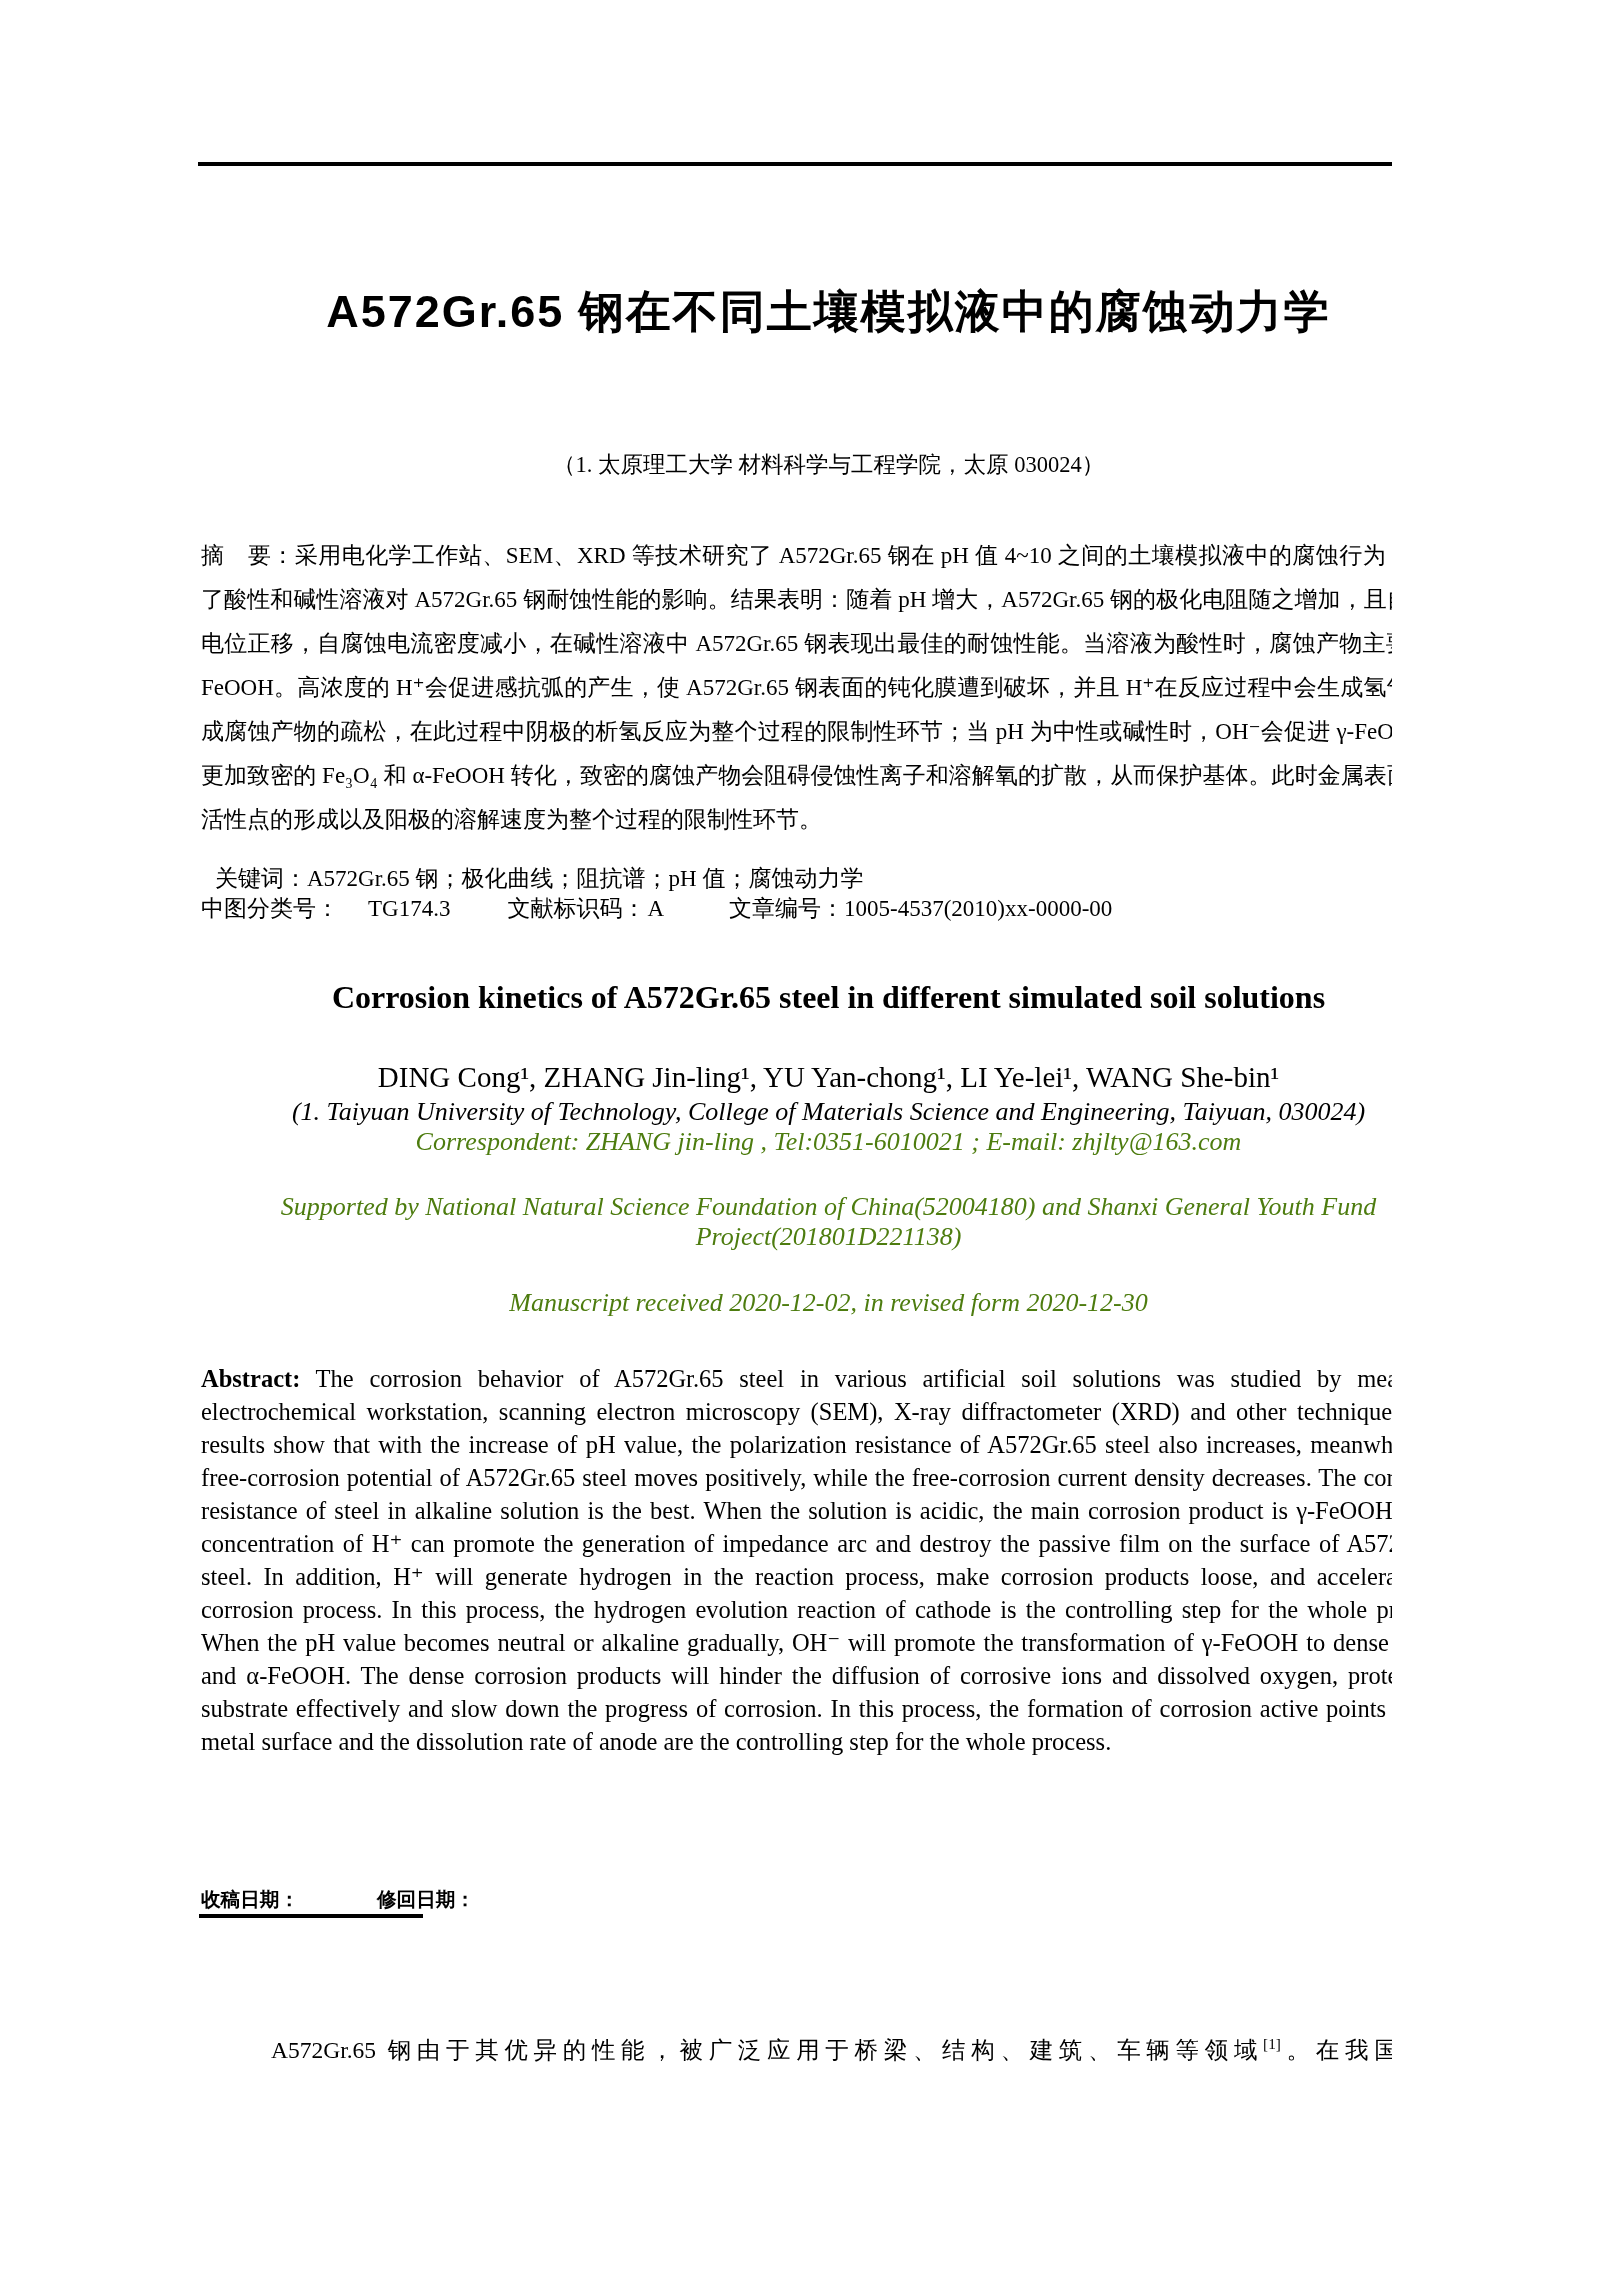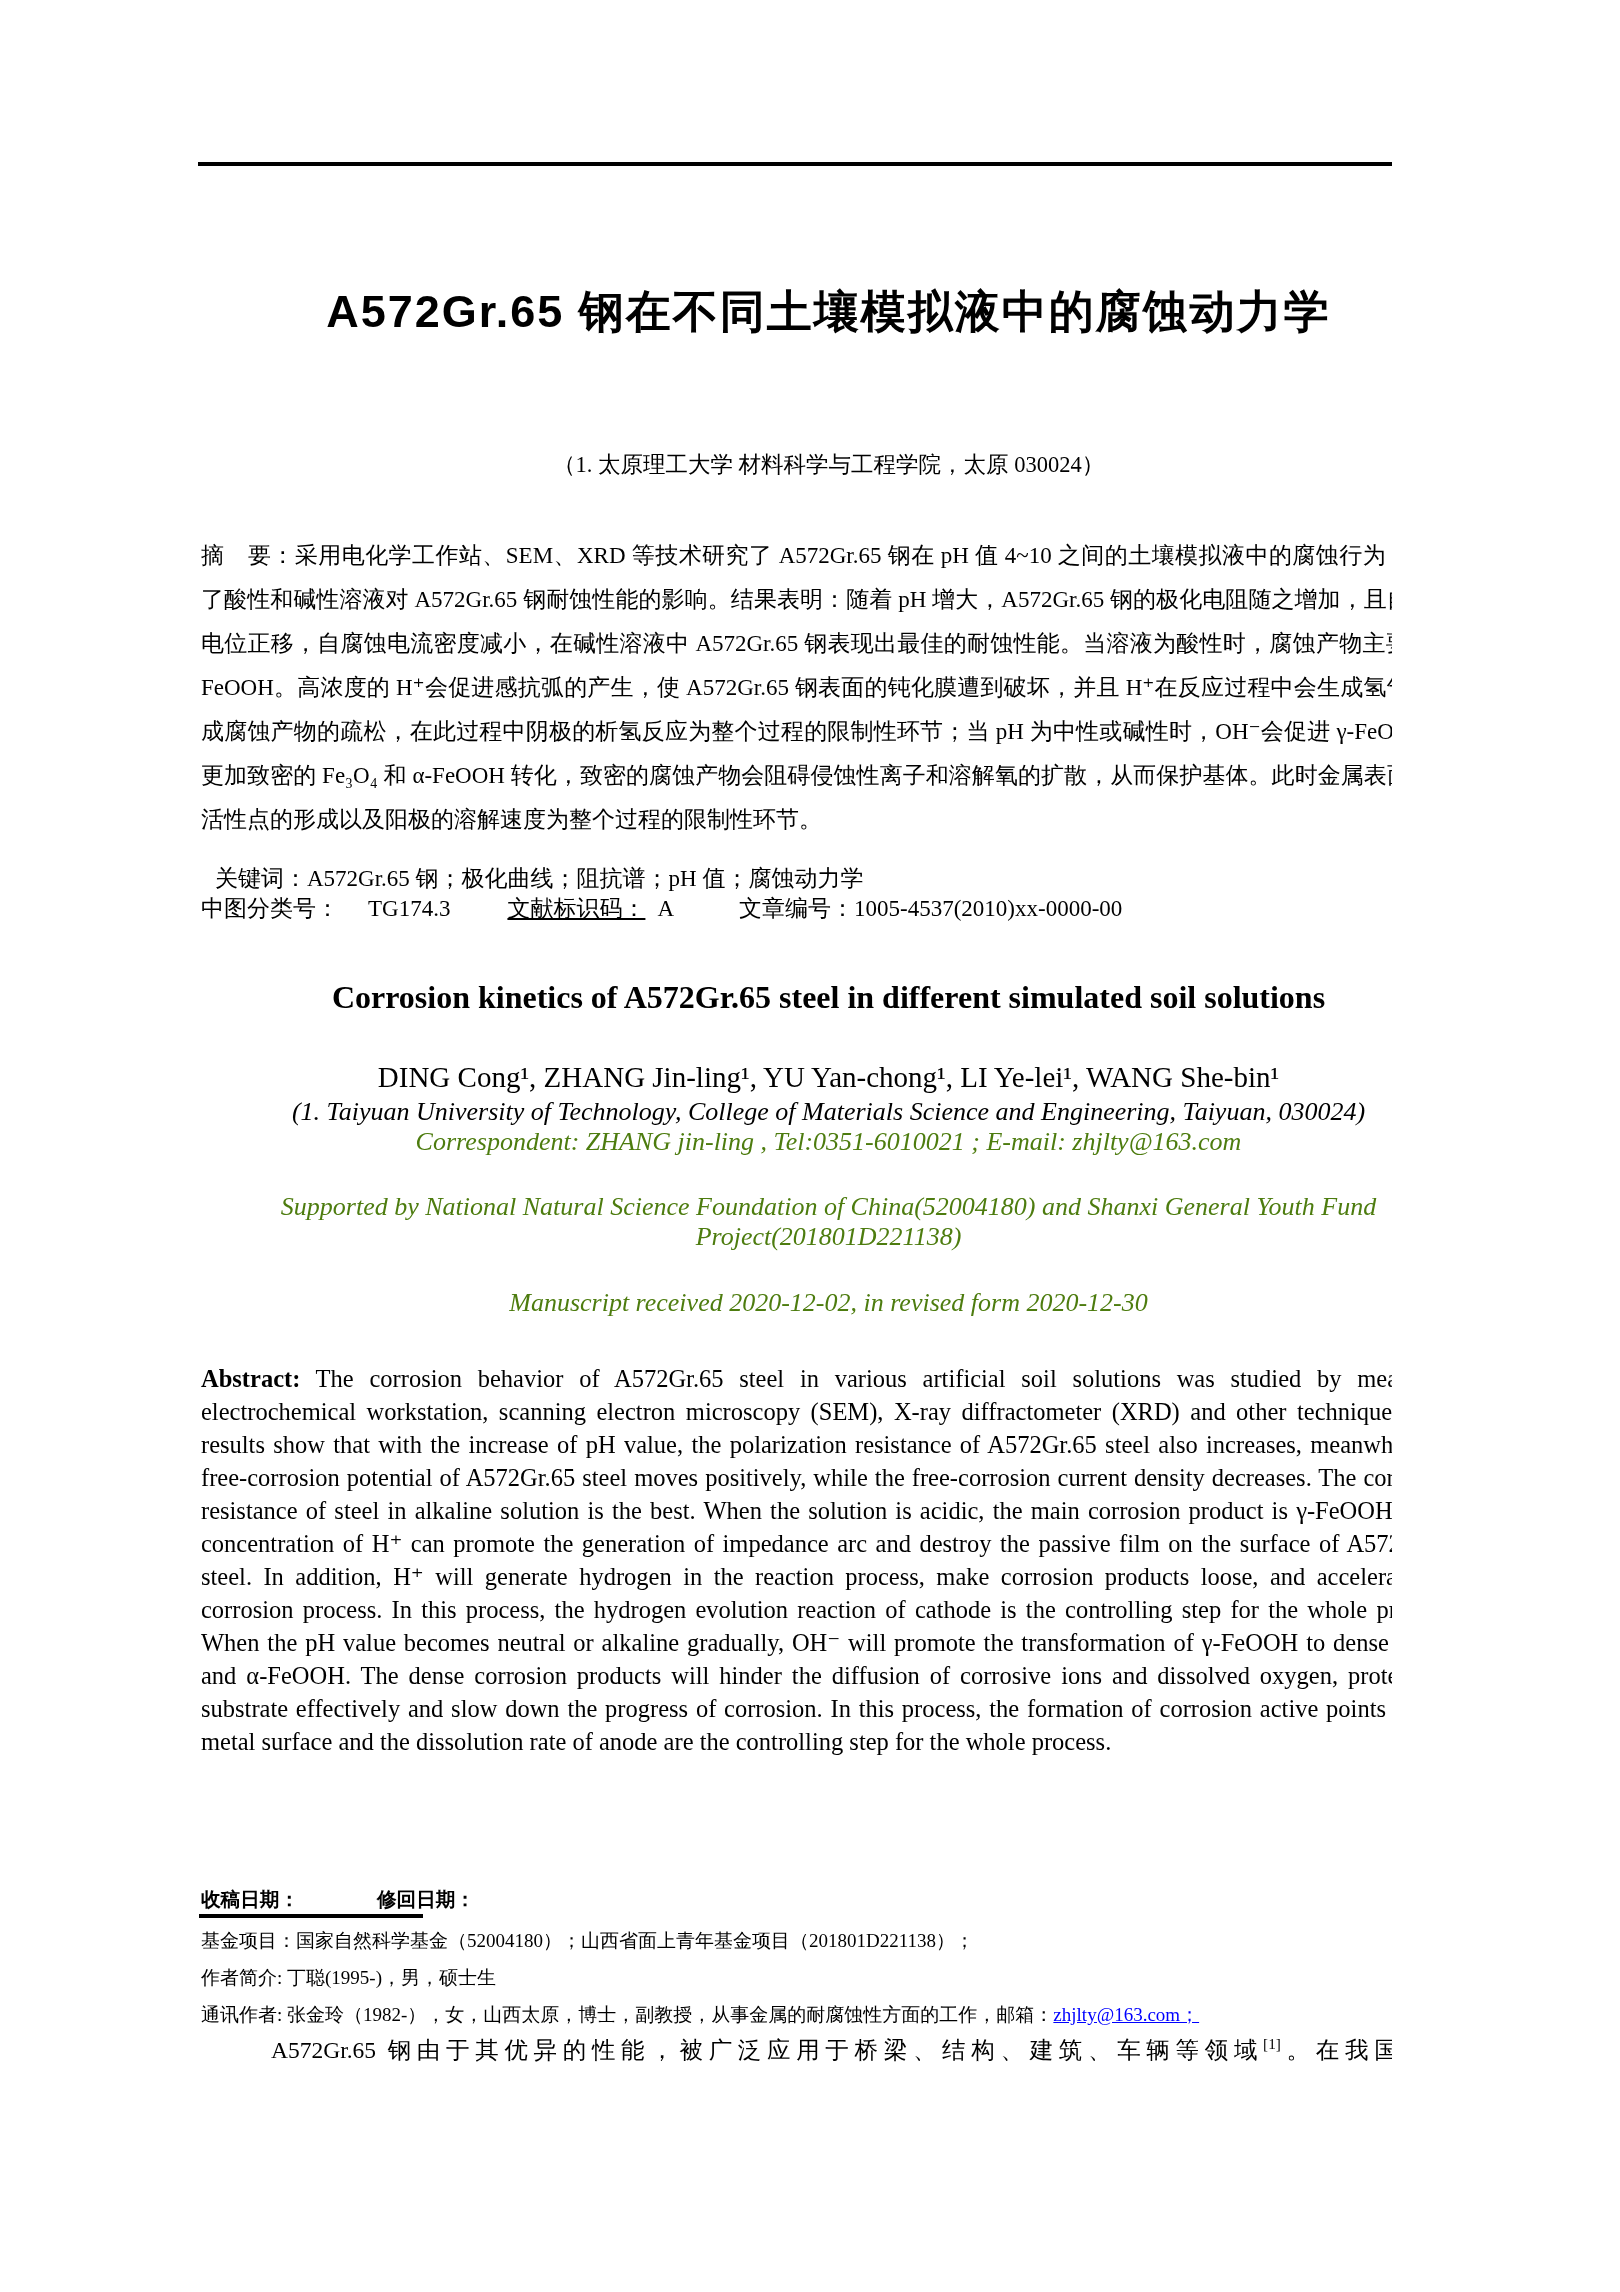--- a/index.html
+++ b/index.html
@@ -25,21 +25,21 @@
   }
   .cn-authors { top:398px; font-size:28px; line-height:39px; }
   .cn-affiliation { top:449px; font-size:22.5px; line-height:31px; }
 
   .cn-abstract { top:534px; margin:0; font-size:23px; line-height:44px; }
   .cn-keywords { top:843px; margin:14px; font-size:23px; line-height:44px; }
   .cn-meta-row { top:887px; font-size:23px; line-height:44px; }
   .gap-sm { margin-right:29px; }
   .gap-md { margin-right:57px;text-align:right; }
   .gap-lg { margin-right:65px; }
-  .pair-gap { margin-right:12px;text-decoration:underline; }
+  .pair-gap { margin-right:2px; }
 
   .en-title { top:977px; margin:0; font-size:32px; font-weight:bold; line-height:41px; }
   .en-authors { top:1059px; font-size:29px; line-height:37px; }
   .en-affiliation { top:1097px; font-size:26px; font-style:italic; line-height:30px; }
   .red { color:#4d7c0f; }
   .en-correspondent { top:1127px; font-size:26px; font-style:italic; line-height:30px; }
   .en-supported { top:1192px; font-size:26px; font-style:italic; line-height:30px; }
   .en-manuscript { top:1288px; font-size:26px; font-style:italic; line-height:30px; }
 
   .en-abstract-block { top:1362px; font-size:24.5px; line-height:33px; }
@@ -108,26 +108,19 @@
       <span class="bold">Abstract:</span><span> The corrosion behavior of A572Gr.65 steel in various artificial soil solutions was studied by means of electrochemical workstation, scanning electron microscopy (SEM), X-ray diffractometer (XRD) and other techniques. The results show that with the increase of pH value, the polarization resistance of A572Gr.65 steel also increases, meanwhile the free-corrosion potential of A572Gr.65 steel moves positively, while the free-corrosion current density decreases. The corrosion resistance of steel in alkaline solution is the best. When the solution is acidic, the main corrosion product is γ-FeOOH. High concentration of H⁺ can promote the generation of impedance arc and destroy the passive film on the surface of A572Gr.65 steel. In addition, H⁺ will generate hydrogen in the reaction process, make corrosion products loose, and accelerate the corrosion process. In this process, the hydrogen evolution reaction of cathode is the controlling step for the whole process. When the pH value becomes neutral or alkaline gradually, OH⁻ will promote the transformation of γ-FeOOH to dense Fe₃O₄ and α-FeOOH. The dense corrosion products will hinder the diffusion of corrosive ions and dissolved oxygen, protect the substrate effectively and slow down the progress of corrosion. In this process, the formation of corrosion active points on the metal surface and the dissolution rate of anode are the controlling step for the whole process.</span>
     </p>
   </div>
 
   <div class="abs nowrap dates-row">
     <span class="dates-gap">收稿日期：</span><span>修回日期：</span>
   </div>
 
   <div class="fn-rule"></div>
 
-  <div class="abs footnotes">
-    <p>基金项目：国家自然科学基金（52004180）；山西省面上青年基金项目（201801D221138）；</p>
-    <p>作者简介: 丁聪(1995-)，男，硕士生</p>
-    <p>
-      <span>通讯作者: 张金玲（1982-），女，山西太原，博士，副教授，从事金属的耐腐蚀性方面的工作，邮箱：</span><a class="link">zhjlty@163.com；</a>
-    </p>
-  </div>
 
   <p class="abs intro-para">
     <span>A572Gr.65 钢由于其优异的性能，被广泛应用于桥梁、结构、建筑、车辆等领域</span><span class="sup">[1]</span><span>。在我国西气</span>
   </p>
 
 </div>
 
 
 </body></html>

